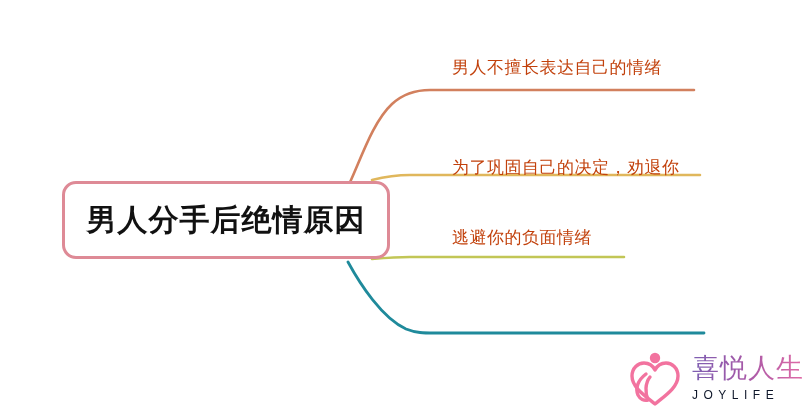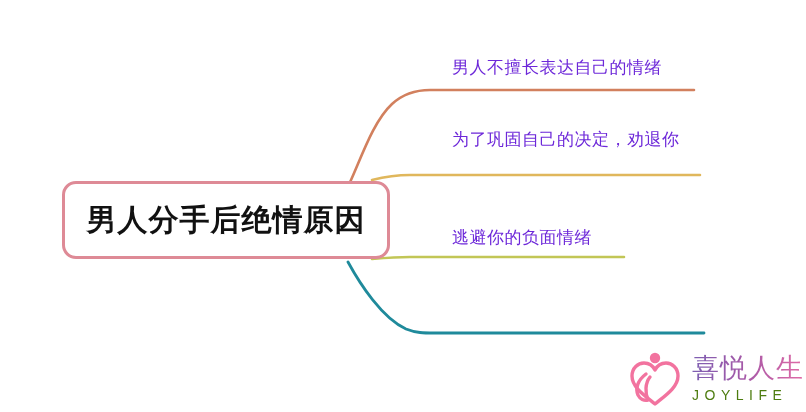--- a/index.html
+++ b/index.html
@@ -52,27 +52,27 @@
     color: #111111;
     letter-spacing: 1px;
     white-space: nowrap;
     font-family: "Liberation Sans", "DejaVu Sans", sans-serif;
   }
 
   
   .branch-label {
     position: absolute;
     font-size: 17px;
-    color: #6d28d9;
+    color: #c2410c;
     white-space: nowrap;
     letter-spacing: 0.5px;
     font-family: "Liberation Sans", "DejaVu Sans", sans-serif;
   }
   .branch-label.b0 { left: 452px; top: 56px; }
-  .branch-label.b1 { left: 452px; top: 128px; }
+  .branch-label.b1 { left: 452px; top: 156px; }
   .branch-label.b2 { left: 452px; top: 226px; }
   .branch-label.b3 { left: 452px; top: 300px; }
 
   
   .logo {
     position: absolute;
     left: 624px;
     top: 350px;
     width: 178px;
     height: 62px;
@@ -96,23 +96,23 @@
     letter-spacing: 1px;
     line-height: 34px;
     background: linear-gradient(90deg, #7d5fb2 0%, #a358a8 45%, #e06aa6 100%);
     -webkit-background-clip: text;
     background-clip: text;
     color: transparent;
     white-space: nowrap;
     font-family: "Liberation Sans", "DejaVu Sans", sans-serif;
   }
   .logo-en {
-    font-size: 14px;
+    font-size: 12px;
     letter-spacing: 5.5px;
-    color: #4d7c0f;
+    color: #0f172a;
     line-height: 20px;
     white-space: nowrap;
     font-family: "Liberation Sans", "DejaVu Sans", sans-serif;
   }
 </style>
 </head>
 <body>
 
 <div id="canvas">
 

